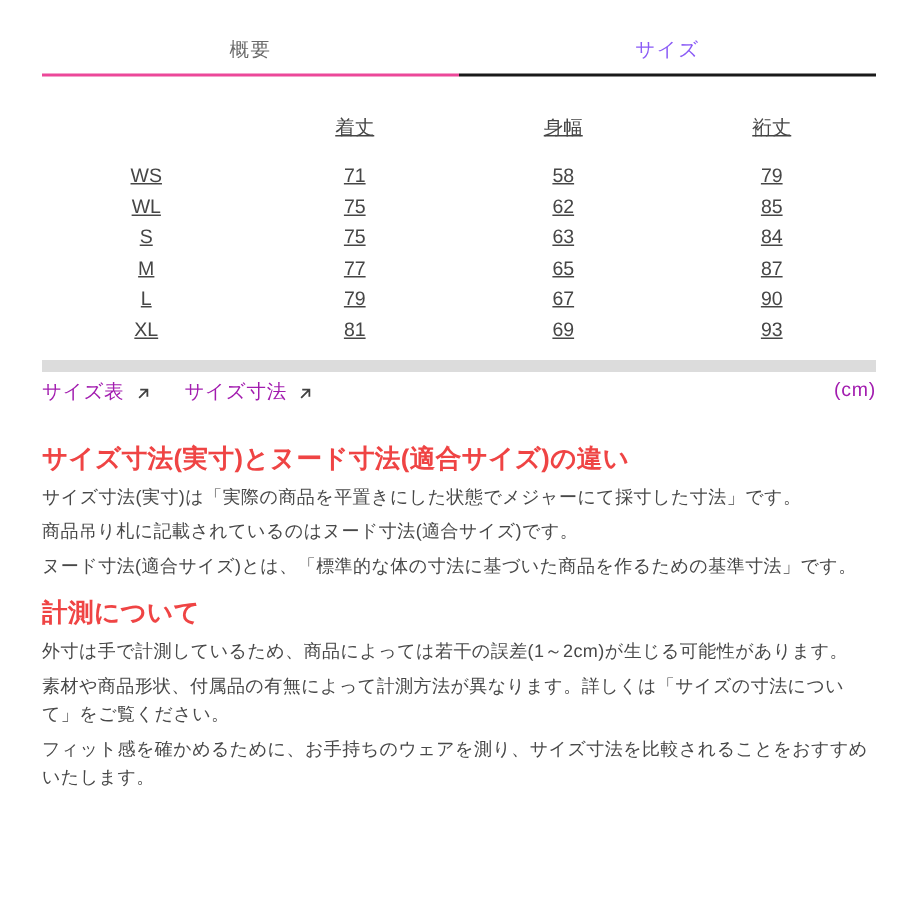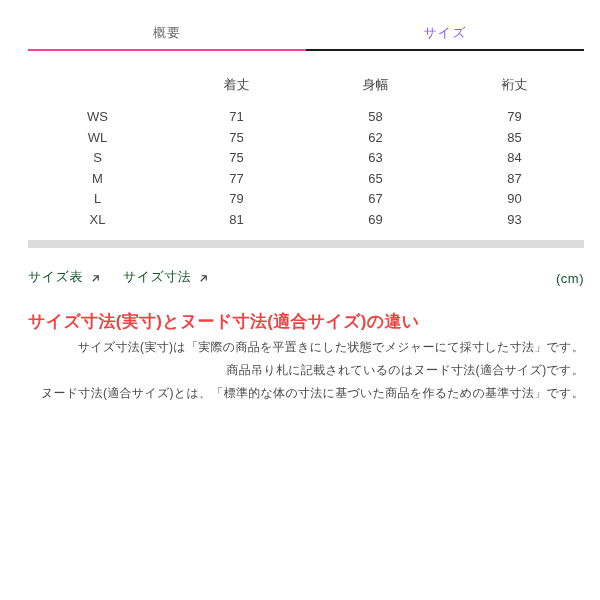--- a/index.html
+++ b/index.html
@@ -47,43 +47,44 @@
     font-size: 13px;
     color: #464646;
     table-layout: fixed;
   }
   table.size-table th,
   table.size-table td {
     width: 25%;
     text-align: center;
     font-weight: normal;
     padding: 0;
+    text-decoration: underline;
   }
   table.size-table thead th {
     padding-bottom: 13px;
   }
   table.size-table tbody td {
     height: 20.5px;
     line-height: 20.5px;
   }
 
   
   .table-scrollbar {
     margin-top: 10px;
     height: 8px;
     background: #dcdcdc;
   }
 
   
   .links-row {
-    margin-top: 20px;
+    margin-top: 4px;
     display: flex;
-    align-items: flex-end;
+    align-items: flex-start;
     font-size: 13px;
-    color: #14532d;
+    color: #a21caf;
   }
   .ext-link {
     display: inline-flex;
     align-items: center;
     margin-right: 22px;
     cursor: pointer;
     letter-spacing: 0.5px;
   }
   .ext-link .arrow {
     margin-left: 7px;
@@ -106,21 +107,20 @@
     font-weight: bold;
     color: #ef4444;
     letter-spacing: 0.3px;
   }
   .text-section p {
     margin: 0 0 4px 0;
     font-size: 12px;
     line-height: 19px;
     color: #484848;
     letter-spacing: 0.3px;
-    text-align: right;
   }
 </style>
 </head>
 <body>
 
 <div class="container">
 
   <div class="tabs">
     <div class="tab">概要</div>
     <div class="tab active">サイズ</div>
@@ -197,14 +197,20 @@
     <span class="unit-label">(cm)</span>
   </div>
 
   <div class="text-section">
     <h3>サイズ寸法(実寸)とヌード寸法(適合サイズ)の違い</h3>
     <p>サイズ寸法(実寸)は「実際の商品を平置きにした状態でメジャーにて採寸した寸法」です。</p>
     <p>商品吊り札に記載されているのはヌード寸法(適合サイズ)です。</p>
     <p>ヌード寸法(適合サイズ)とは、「標準的な体の寸法に基づいた商品を作るための基準寸法」です。</p>
   </div>
 
+  <div class="text-section">
+    <h3>計測について</h3>
+    <p>外寸は手で計測しているため、商品によっては若干の誤差(1～2cm)が生じる可能性があります。</p>
+    <p>素材や商品形状、付属品の有無によって計測方法が異なります。詳しくは「サイズの寸法について」をご覧ください。</p>
+    <p>フィット感を確かめるために、お手持ちのウェアを測り、サイズ寸法を比較されることをおすすめいたします。</p>
+  </div>
 
 </div>
 
 </body></html>

